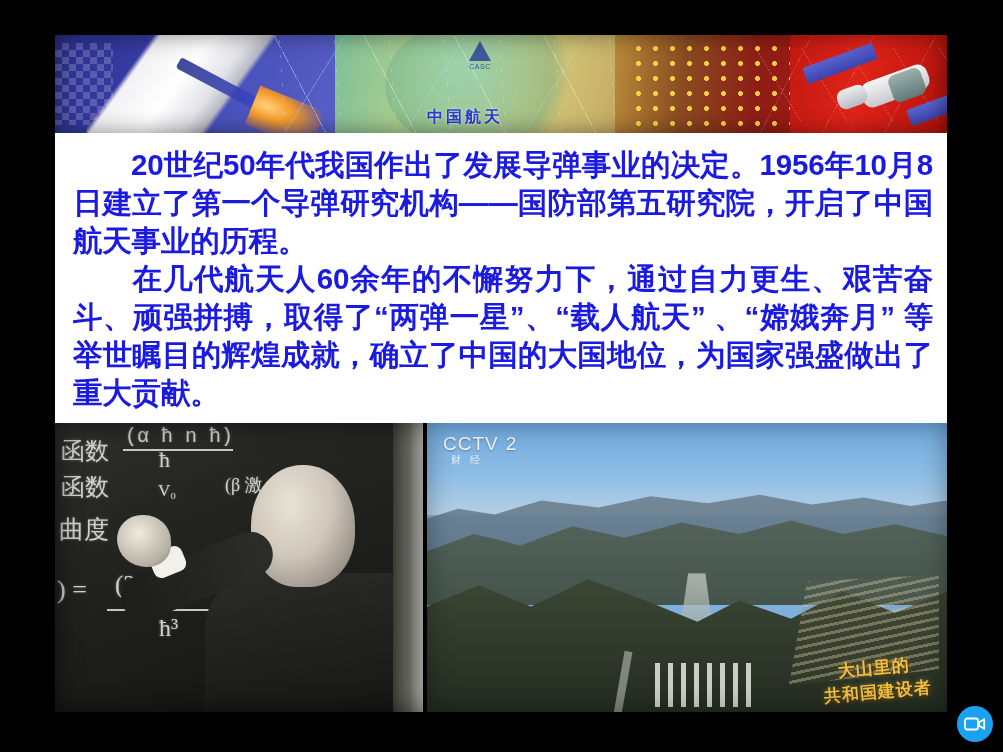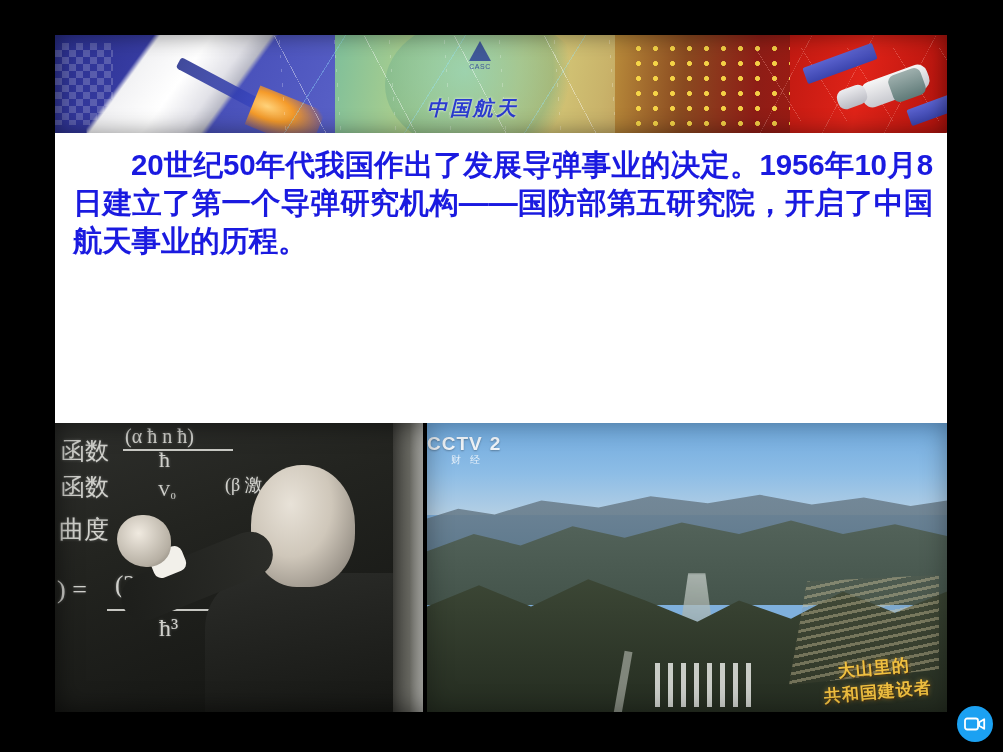--- a/index.html
+++ b/index.html
@@ -35,22 +35,22 @@
     background:radial-gradient(circle at 40% 40%,rgba(150,210,180,.85),rgba(110,170,130,.45) 60%,transparent 72%);}
   .bn-grid{position:absolute;left:200px;top:0;width:430px;height:100%;opacity:.55;
     background-image:
       linear-gradient(62deg,transparent 0 49.6%,rgba(255,255,255,.75) 49.6% 50.2%,transparent 50.2%),
       linear-gradient(-58deg,transparent 0 49.6%,rgba(150,230,255,.65) 49.6% 50.2%,transparent 50.2%),
       linear-gradient(86deg,transparent 0 49.7%,rgba(255,255,255,.45) 49.7% 50.1%,transparent 50.1%);
     background-size:90px 100%,120px 100%,55px 100%;}
   .bn-casc{position:absolute;left:402px;top:6px;width:46px;height:42px;text-align:center;}
   .bn-casc .tri{width:0;height:0;margin:0 auto;border-left:11px solid transparent;border-right:11px solid transparent;border-bottom:20px solid rgba(40,60,150,.8);}
   .bn-casc .lbl{font-size:7px;color:rgba(40,60,150,.85);letter-spacing:.5px;margin-top:2px;}
-  .bn-cntitle{position:absolute;left:372px;top:60px;font-size:20px;font-weight:700;color:#2b3bd0;
-    letter-spacing:3px;text-shadow:0 0 3px rgba(255,255,255,.85);font-style:italic;}
+  .bn-cntitle{position:absolute;left:372px;top:72px;font-size:16px;font-weight:700;color:#2b3bd0;
+    letter-spacing:3px;text-shadow:0 0 3px rgba(255,255,255,.85);}
 
   
   .bn-amber{position:absolute;left:560px;top:0;width:200px;height:100%;
     background:linear-gradient(95deg,#b88a3a 0%,#8a4a20 35%,#8e1d16 70%,#a11a12 100%);}
   .bn-dots{position:absolute;left:575px;top:6px;width:160px;height:88px;opacity:.9;
     background-image:radial-gradient(circle,#ffe14a 0 2.2px,transparent 2.6px);
     background-size:17px 15px;}
   
   .bn-red{position:absolute;left:735px;top:0;width:157px;height:100%;
     background:linear-gradient(100deg,#c21a12 0%,#e02318 45%,#b3130d 100%);}
@@ -80,21 +80,21 @@
 
   
   .photo-left{position:absolute;left:55px;top:423px;width:368px;height:289px;overflow:hidden;background:#0b0b0b;}
   .bb{position:absolute;inset:0;background:linear-gradient(160deg,#2e2f2c 0%,#232420 35%,#1a1b18 70%,#121310 100%);}
   .bb-frame{position:absolute;right:0;top:0;width:30px;height:100%;background:linear-gradient(90deg,#3a3a36,#6e6e67 55%,#d8d8d2 100%);}
   .chalk{position:absolute;color:#e9e9e4;font-family:"Liberation Serif","DejaVu Serif",serif;opacity:.88;
     text-shadow:0 0 3px rgba(255,255,255,.35);}
   .c1{left:6px;top:12px;font-size:24px;}
   .c2{left:6px;top:48px;font-size:24px;}
   .c3{left:4px;top:90px;font-size:25px;}
-  .c4{left:70px;top:2px;font-size:20px;}
+  .c4{left:70px;top:2px;font-size:20px;font-family:Liberation Mono, monospace;}
   .c5{left:104px;top:24px;font-size:22px;}
   .c6{left:103px;top:58px;font-size:17px;}
   .c7{left:170px;top:50px;font-size:18px;}
   .c8{left:2px;top:152px;font-size:26px;}
   .c9{left:60px;top:148px;font-size:25px;}
   .c10{left:104px;top:192px;font-size:24px;}
   .chalk-rule{position:absolute;background:rgba(240,240,235,.8);height:2px;}
   .r1{left:68px;top:26px;width:110px;}
   .r2{left:52px;top:186px;width:122px;}
   .teacher-head{position:absolute;left:196px;top:42px;width:104px;height:122px;border-radius:49% 49% 44% 44%;
@@ -124,22 +124,22 @@
     background:repeating-linear-gradient(-12deg,#c9bd96 0 3px,rgba(120,110,80,.25) 3px 8px);
     clip-path:polygon(12% 6%,100% 0,100% 86%,0 100%);}
   .valley{position:absolute;left:230px;top:150px;width:78px;height:140px;opacity:.72;
     background:linear-gradient(185deg,#cfd6d2,#8f9a92 55%,#5d665e 100%);
     clip-path:polygon(40% 0,62% 0,86% 100%,14% 100%);filter:blur(.8px);}
   .buildings{position:absolute;left:228px;top:240px;width:98px;height:44px;opacity:.85;
     background:repeating-linear-gradient(90deg,#e6e8e4 0 5px,transparent 5px 13px);filter:blur(.5px);}
   .road{position:absolute;left:192px;top:228px;width:8px;height:64px;background:#b9bdb4;opacity:.6;transform:rotate(10deg);filter:blur(.6px);}
   .pr-vig{position:absolute;inset:0;box-shadow:inset 0 0 26px rgba(0,0,0,.35);pointer-events:none;}
 
-  .cctv-wm{position:absolute;left:0;top:10px;color:rgba(255,255,255,.9);
-    font-size:19px;font-weight:700;letter-spacing:1px;text-shadow:0 1px 2px rgba(0,0,0,.3);}
+  .cctv-wm{position:absolute;left:16px;top:10px;color:rgba(255,255,255,.9);
+    font-size:19px;font-weight:400;letter-spacing:1px;text-shadow:0 1px 2px rgba(0,0,0,.3);}
   .cctv-wm .num{font-size:19px;margin-left:7px;}
   .cctv-sub{position:absolute;left:24px;top:30px;color:rgba(255,255,255,.8);font-size:10px;letter-spacing:9px;}
 
   .subtitle{position:absolute;left:0;right:0;top:243px;text-align:center;color:#fff;
     font-size:16px;font-weight:700;letter-spacing:1px;text-shadow:0 1px 3px rgba(0,0,0,.75);}
 
   .doclogo{position:absolute;right:6px;bottom:4px;width:118px;height:52px;transform:rotate(-5deg);}
   .doclogo .l1,.doclogo .l2{color:#f0c040;font-weight:700;font-family:"Liberation Serif","DejaVu Serif",serif;
     text-shadow:1px 1px 2px rgba(60,30,0,.85),0 0 5px rgba(255,210,90,.5);white-space:nowrap;}
   .doclogo .l1{font-size:17px;margin-left:16px;letter-spacing:1px;}
@@ -182,20 +182,21 @@
       <div class="sat-panelB"></div>
       <div class="sat-body"></div>
       <div class="sat-mid"></div>
       <div class="sat-nose"></div>
     </div>
     <div class="banner-vig"></div>
   </div>
 
   <div class="textbody">
     <div class="para p1"><span class="ind"></span><span>20世纪50年代我国作出了发展导弹事业的决定。1956年10月8日建立了第一个导弹研究机构——国防部第五研究院，开启了中国航天事业的历程。</span></div>
+    <div class="para p2"><span class="ind"></span><span>在几代航天人60余年的不懈努力下，通过自力更生、艰苦奋斗、顽强拼搏，取得了“两弹一星”、“载人航天” 、“嫦娥奔月” 等举世瞩目的辉煌成就，确立了中国的大国地位，为国家强盛做出了重大贡献。</span></div>
   </div>
 
   <div class="photo-left">
     <div class="bb"></div>
     <div class="chalk c1">函数</div>
     <div class="chalk c2">函数</div>
     <div class="chalk c3">曲度</div>
     <div class="chalk c4">(α ћ n ћ)</div>
     <div class="chalk c5">ћ</div>
     <div class="chalk c6">V₀</div>

